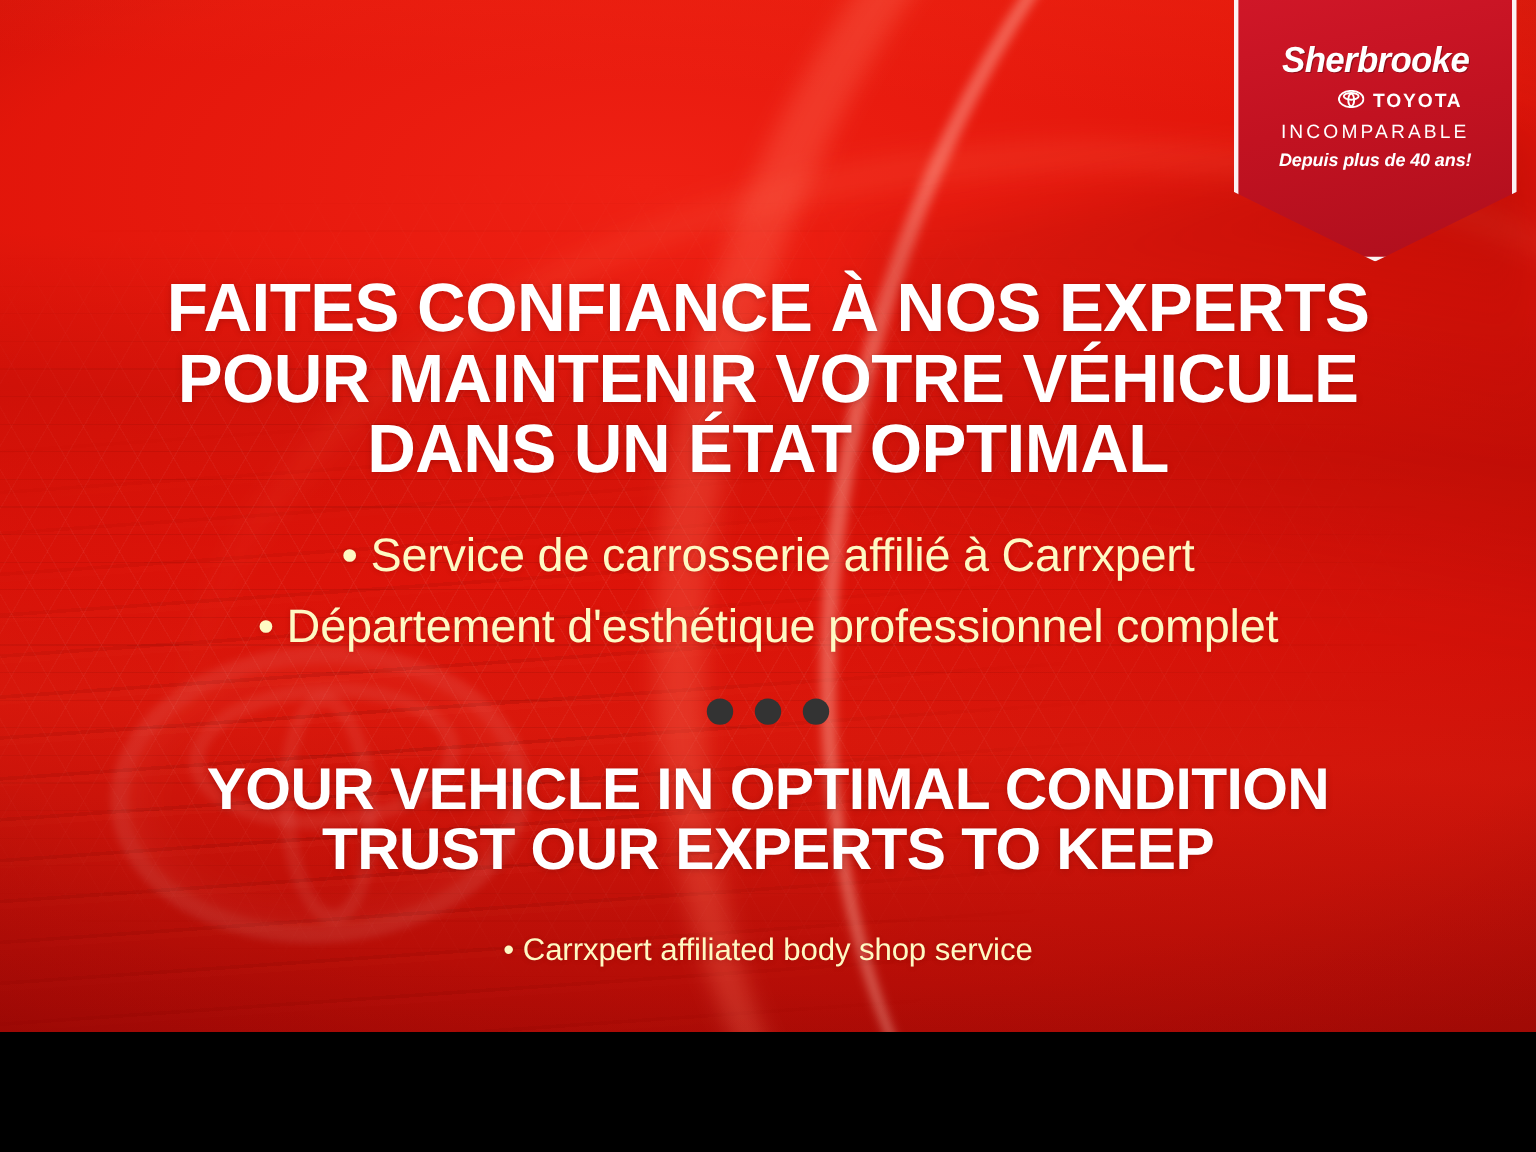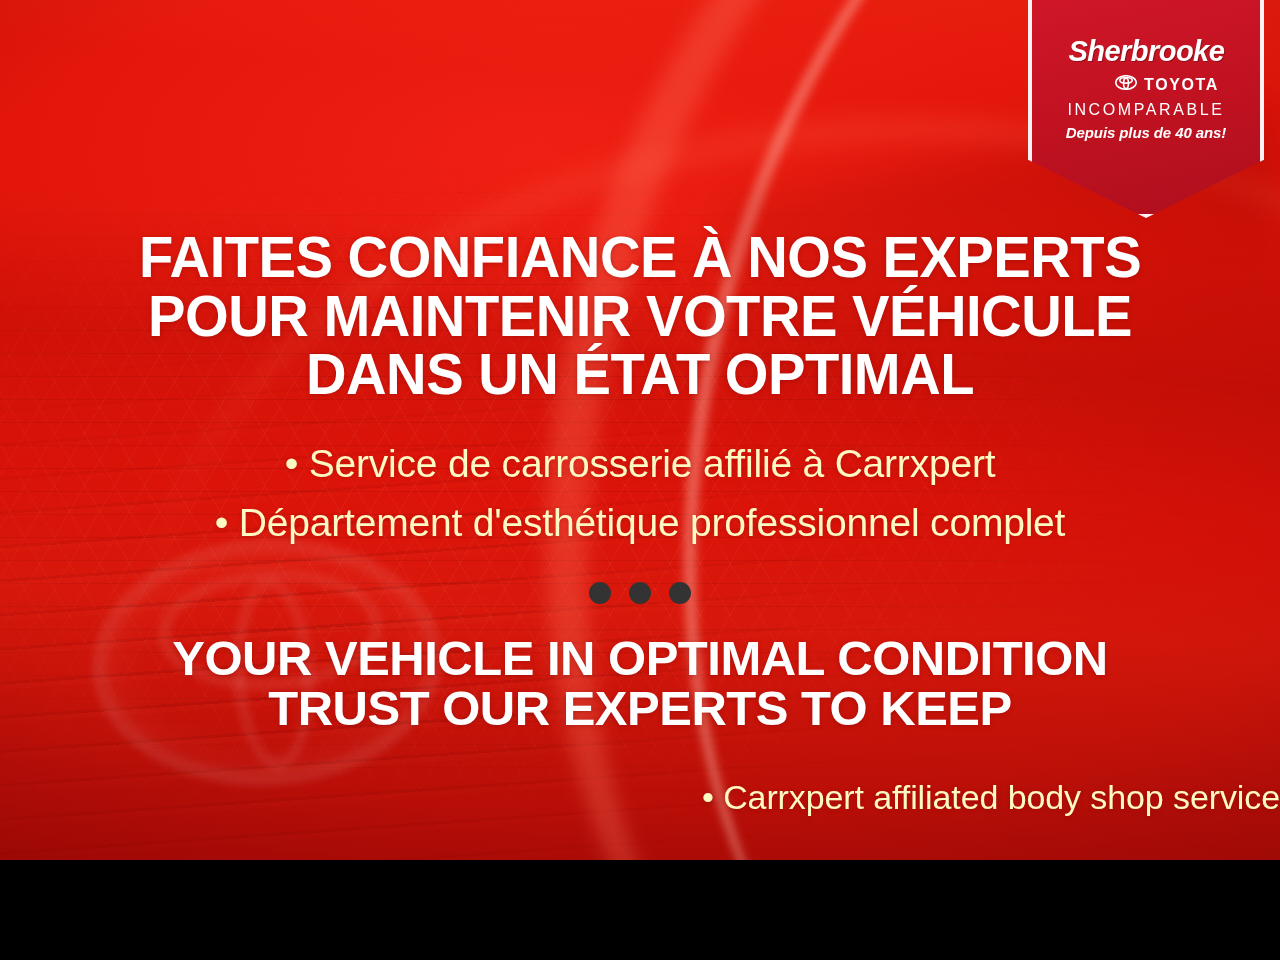--- a/index.html
+++ b/index.html
@@ -238,24 +238,23 @@
     text-shadow: 0 1px 4px rgba(90,0,0,0.22);
   }
   .bullets-fr {
     top: 434px;
     font-size: 39px;
     line-height: 1.52;
     letter-spacing: -0.2px;
   }
   .bullets-en {
     top: 770px;
-    font-size: 34px;
+    font-size: 26px;
     line-height: 1.62;
     letter-spacing: -0.1px;
-    text-align: right;
   }
   .bullets .b-line { display: block; white-space: nowrap; }
 
   .divider-dots {
     position: absolute;
     top: 582px;
     left: 0; right: 0;
     display: flex;
     justify-content: center;
     gap: 18px;

